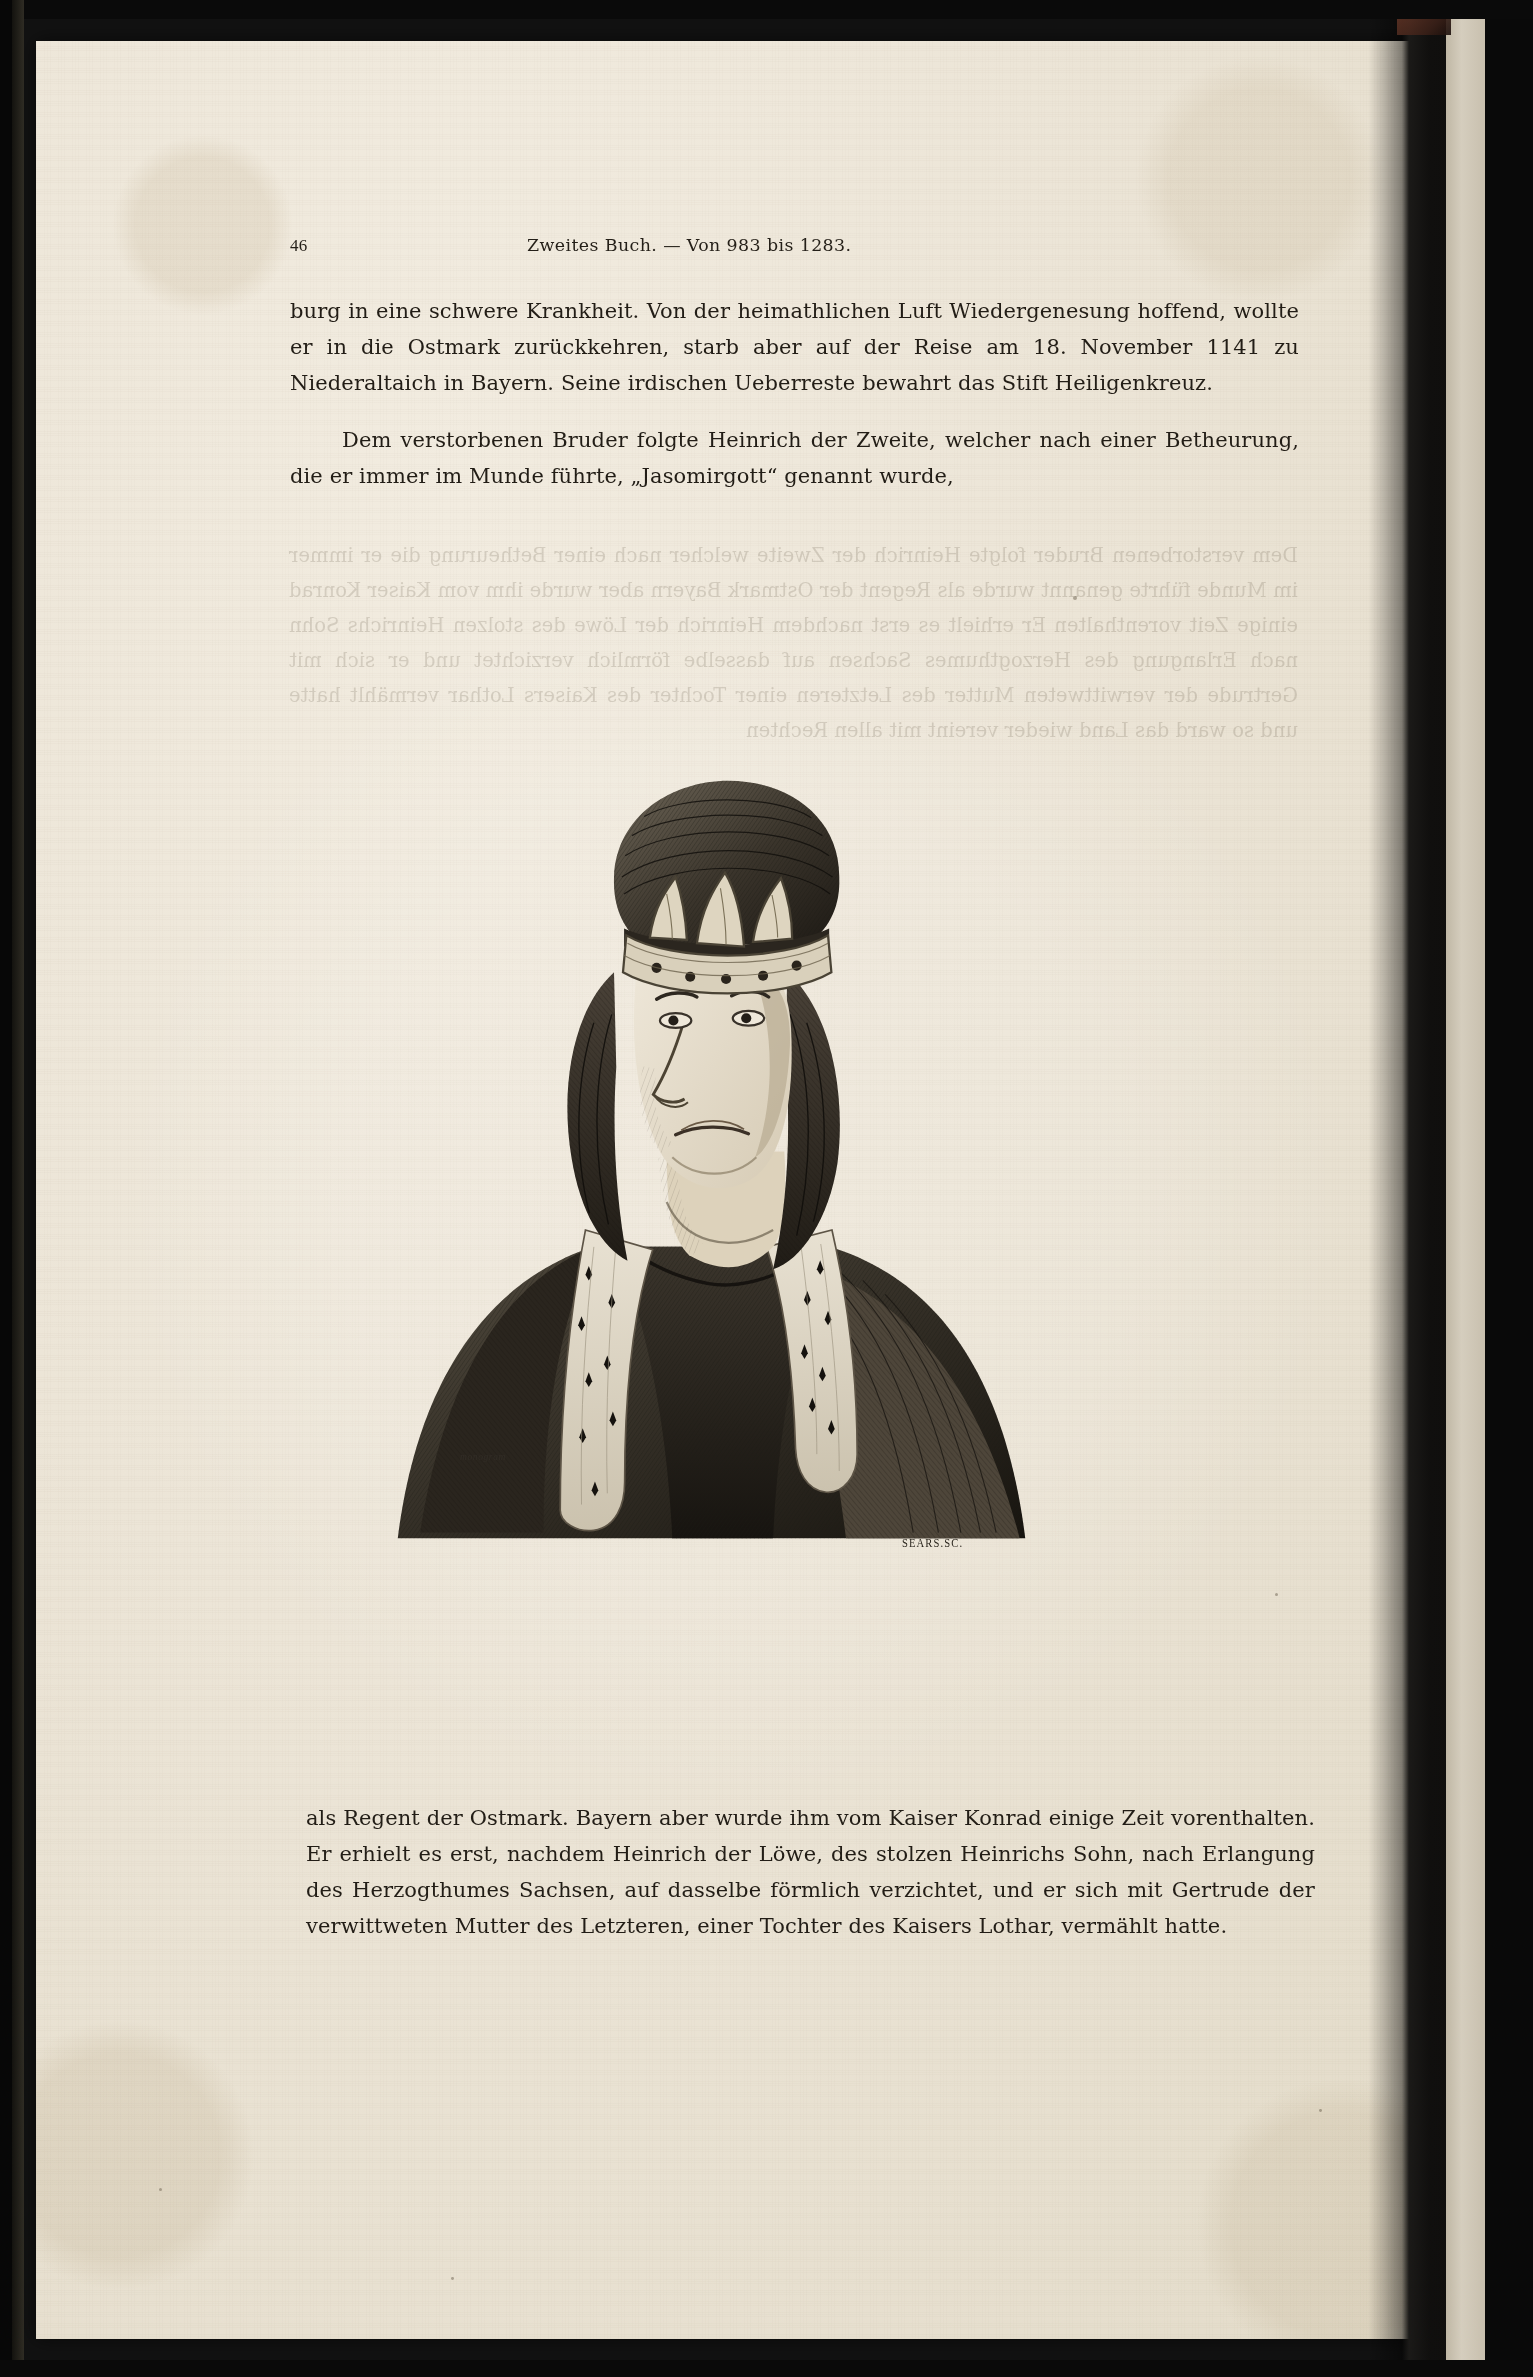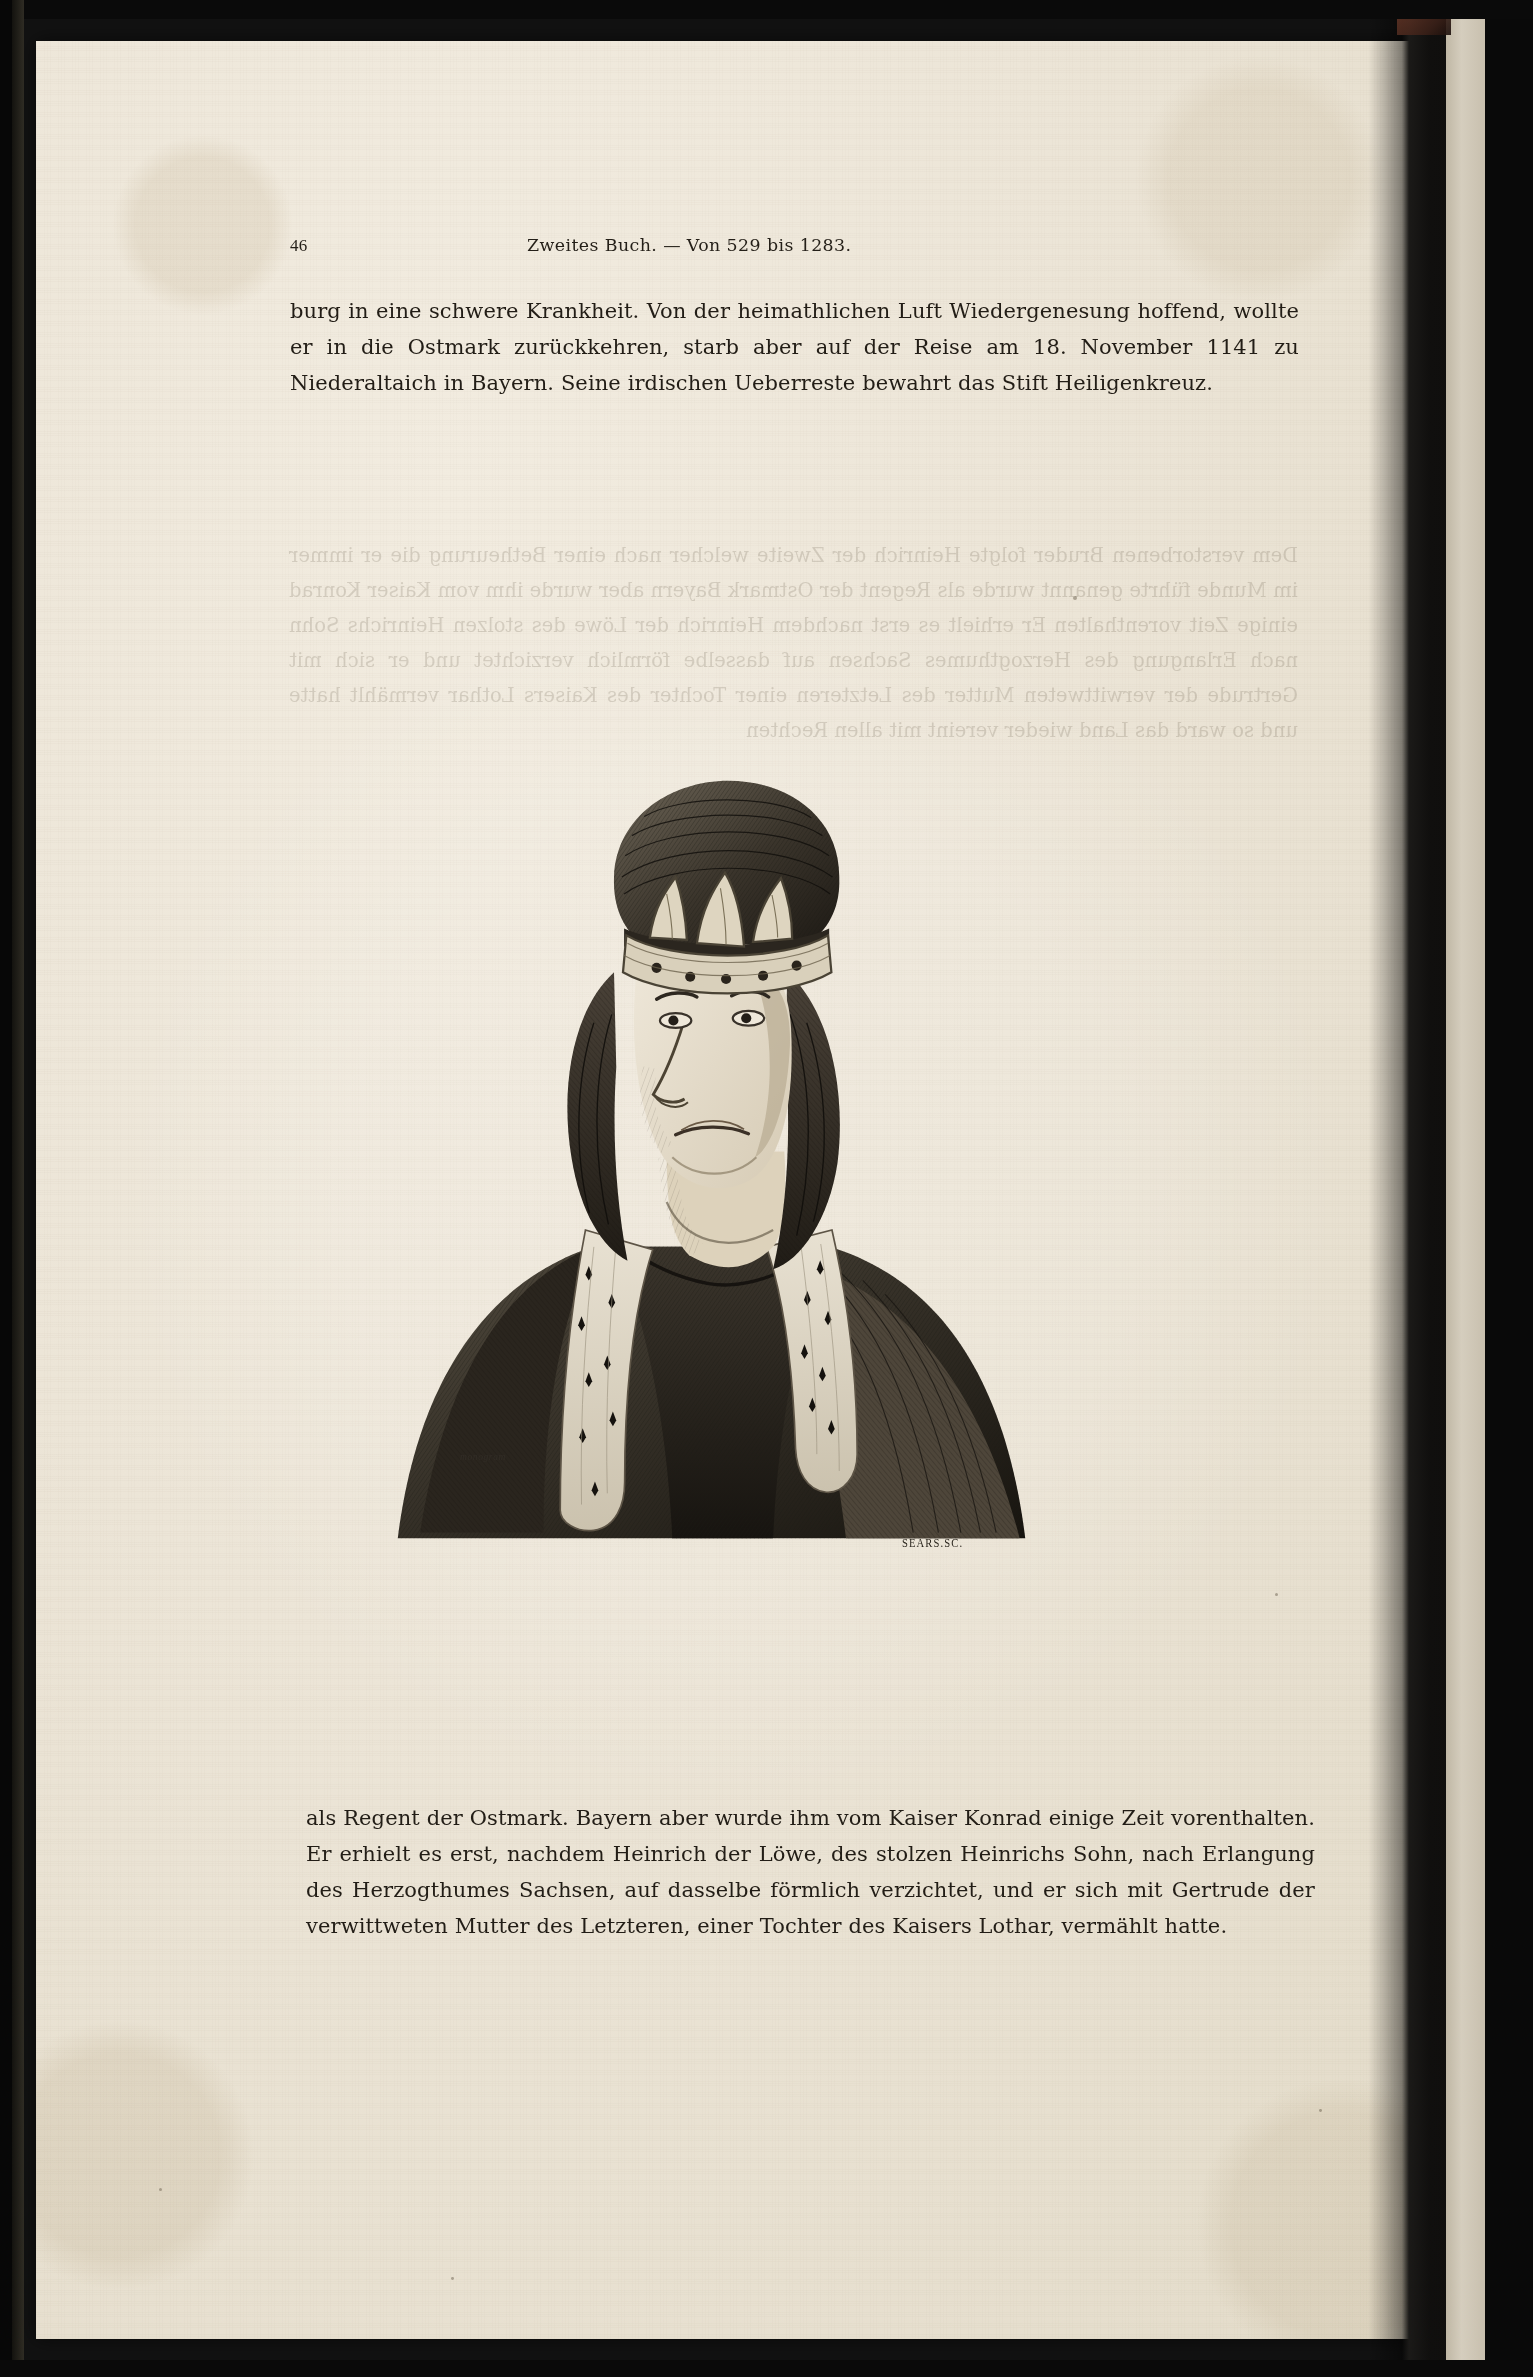--- a/index.html
+++ b/index.html
@@ -248,25 +248,26 @@
     <span class="speck" style="left:123px; top:2147px; width:3.4px; height:3.4px;"></span>
     <span class="speck" style="left:1283px; top:2068px; width:2.8px; height:2.8px;"></span>
     <span class="speck" style="left:415px; top:2236px; width:2.8px; height:2.8px;"></span>
   </div>
 
   <div class="showthrough">Dem verstorbenen Bruder folgte Heinrich der Zweite welcher nach einer Betheurung die er immer im Munde führte genannt wurde als Regent der Ostmark Bayern aber wurde ihm vom Kaiser Konrad einige Zeit vorenthalten Er erhielt es erst nachdem Heinrich der Löwe des stolzen Heinrichs Sohn nach Erlangung des Herzogthumes Sachsen auf dasselbe förmlich verzichtet und er sich mit Gertrude der verwittweten Mutter des Letzteren einer Tochter des Kaisers Lothar vermählt hatte und so ward das Land wieder vereint mit allen Rechten</div>
 
   <div class="content">
     <div class="running-head">
       <span class="folio">46</span>
-      <span class="head-title">Zweites Buch. — Von 529 bis 1283.</span>
+      <span class="head-title">Zweites Buch. — Von 983 bis 1283.</span>
     </div>
 
     <div class="block-top">
       <p class="para">burg in eine schwere Krankheit. Von der heimathlichen Luft Wiedergenesung hoffend, wollte er in die Ostmark zurückkehren, starb aber auf der Reise am 18. November 1141 zu Niederaltaich in Bayern. Seine irdischen Ueberreste bewahrt das Stift Heiligenkreuz.</p>
+      <p class="para indent" style="margin-top:3.4px;">Dem verstorbenen Bruder folgte Heinrich der Zweite, welcher nach einer Betheurung, die er immer im Munde führte, „Jasomirgott“ genannt wurde,</p>
     </div>
 
     <div class="block-bottom">
       <p class="para">als Regent der Ostmark. Bayern aber wurde ihm vom Kaiser Konrad einige Zeit vorenthalten. Er erhielt es erst, nachdem Heinrich der Löwe, des stolzen Heinrichs Sohn, nach Erlangung des Herzogthumes Sachsen, auf dasselbe förmlich verzichtet, und er sich mit Gertrude der verwittweten Mutter des Letzteren, einer Tochter des Kaisers Lothar, vermählt hatte.</p>
     </div>
   </div>
 
   <div class="plate">
     <svg width="863" height="874" viewBox="0 0 1540 1560" xmlns="http://www.w3.org/2000/svg">
       <defs>

